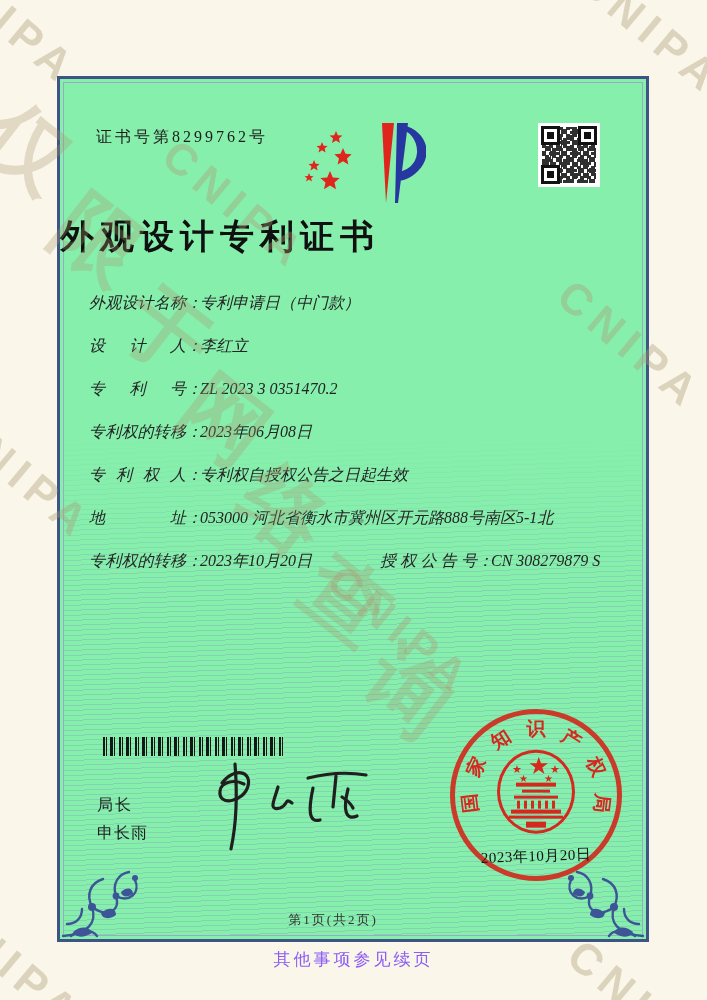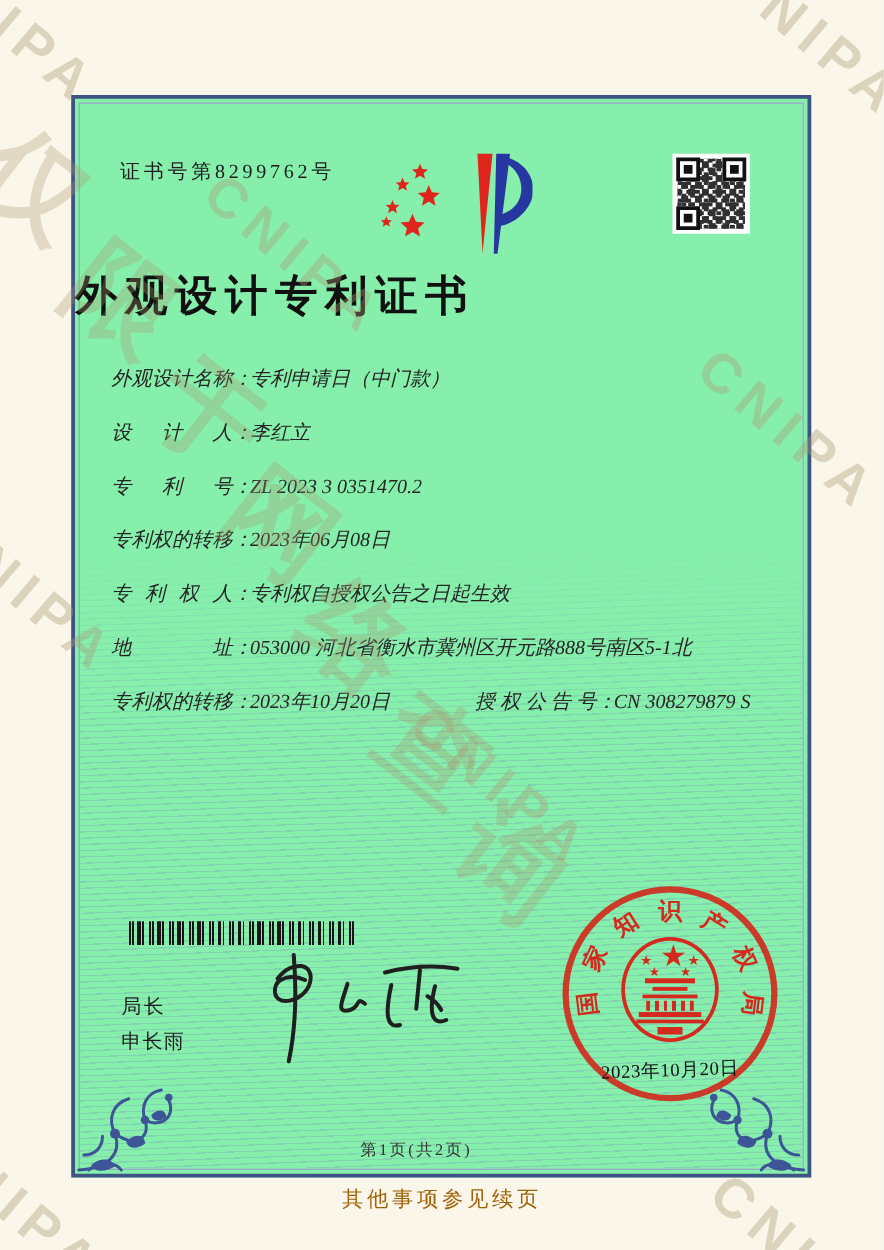--- a/index.html
+++ b/index.html
@@ -69,21 +69,21 @@
   .em-b4{position:absolute;left:14px;top:60px;width:50px;height:4px;background:#d5281e;}
   .em-b5{position:absolute;left:12px;top:66px;width:54px;height:3px;background:#d5281e;}
   .em-gear{position:absolute;left:29px;top:72px;width:20px;height:6px;background:#d5281e;}
   .seal-date{position:absolute;left:50%;top:50%;transform:translate(-50%,52px) rotate(-2deg);
          font-size:15px;color:#111;letter-spacing:.5px;white-space:nowrap;z-index:11;}
 
   
   .page-info{position:absolute;left:0;right:40px;top:832px;text-align:center;
          font-size:13px;letter-spacing:2px;color:#333;}
   .continuation{position:absolute;left:0;right:0;top:948px;text-align:center;
-         font-size:17px;letter-spacing:3px;color:#a16207;}
+         font-size:17px;letter-spacing:3px;color:#8b5cf6;}
 
   
   .corner{position:absolute;width:86px;height:86px;top:773px;}
   .corner-left{left:1px;}
   .corner-right{right:1px;transform:scaleX(-1);}
 
   
   .wm-layer{position:absolute;inset:0;z-index:60;pointer-events:none;}
   .wm-brand{position:absolute;font-family:"Liberation Sans","DejaVu Sans",sans-serif;font-weight:700;
          font-size:44px;letter-spacing:8px;color:rgba(172,155,118,.38);transform:rotate(40deg);

